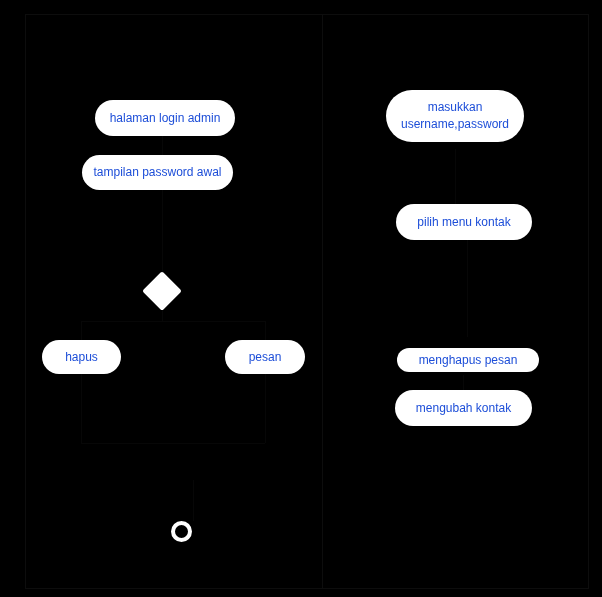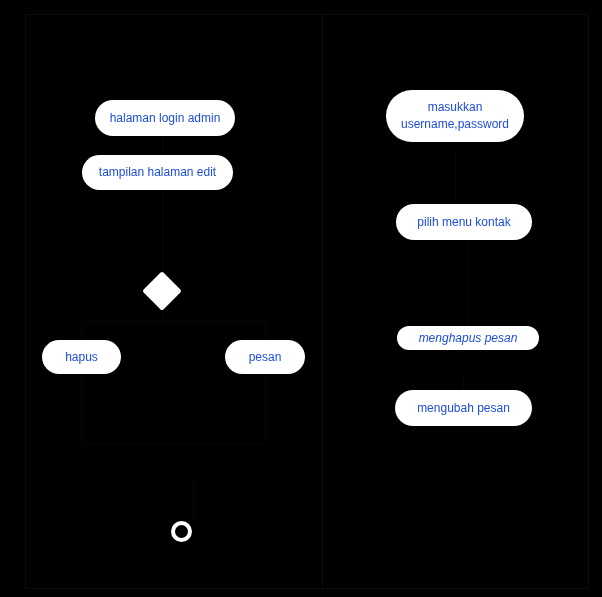--- a/index.html
+++ b/index.html
@@ -96,33 +96,33 @@
   <div class="edge v" style="left:265px; top:373px; height:70px;"></div>
   <div class="edge h" style="left:81px; top:443px; width:184px;"></div>
   <div class="edge v" style="left:193px; top:480px; height:41px;"></div>
 
   <div class="edge v" style="left:455px; top:149px; height:55px;"></div>
   <div class="edge v" style="left:467px; top:240px; height:97px;"></div>
   <div class="edge v" style="left:463px; top:375px; height:15px;"></div>
 
   <div class="node" style="left:95px; top:100px; width:140px; height:36px;">halaman login admin</div>
 
-  <div class="node" style="left:82px; top:155px; width:151px; height:35px;">tampilan halaman edit</div>
+  <div class="node" style="left:82px; top:155px; width:151px; height:35px;">tampilan password awal</div>
 
   <div class="decision" style="left:148px; top:277px; width:28px; height:28px;"></div>
 
   <div class="node" style="left:42px; top:340px; width:79px; height:34px;">hapus</div>
 
   <div class="node" style="left:225px; top:340px; width:80px; height:34px;">pesan</div>
 
 
   <div class="end-node" style="left:171px; top:521px; width:21px; height:21px;"></div>
 
   <div class="node two-line" style="left:386px; top:90px; width:138px; height:52px;">masukkan
 username,password</div>
 
   <div class="node" style="left:396px; top:204px; width:136px; height:36px;">pilih menu kontak</div>
 
-  <div class="node" style="left:397px; top:326px; width:142px; height:24px;font-style:italic;">menghapus pesan</div>
+  <div class="node" style="left:397px; top:348px; width:142px; height:24px;">menghapus pesan</div>
 
-  <div class="node" style="left:395px; top:390px; width:137px; height:36px;">mengubah pesan</div>
+  <div class="node" style="left:395px; top:390px; width:137px; height:36px;">mengubah kontak</div>
 
 </div>
 
 </body></html>

